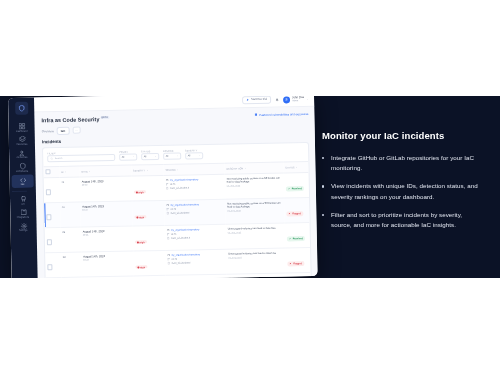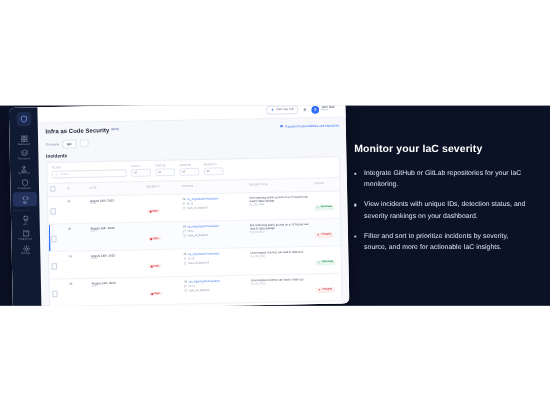--- a/index.html
+++ b/index.html
@@ -640,21 +640,21 @@
                     </tr>
                   </tbody>
               </table>
             </div>
           </div>
         </div>
       </div>
     </div>
 
     <div class="copy">
-      <div class="headline">Monitor your IaC severity</div>
+      <div class="headline">Monitor your IaC incidents</div>
       <ul class="bullets" id="bullets">
           <li><span class="dot"></span><span>Integrate GitHub or GitLab repositories for your IaC monitoring.</span></li>
           <li><span class="dot"></span><span>View incidents with unique IDs, detection status, and severity rankings on your dashboard.</span></li>
           <li><span class="dot"></span><span>Filter and sort to prioritize incidents by severity, source, and more for actionable IaC insights.</span></li>
         </ul>
     </div>
 
   </div>
 </div>
 

